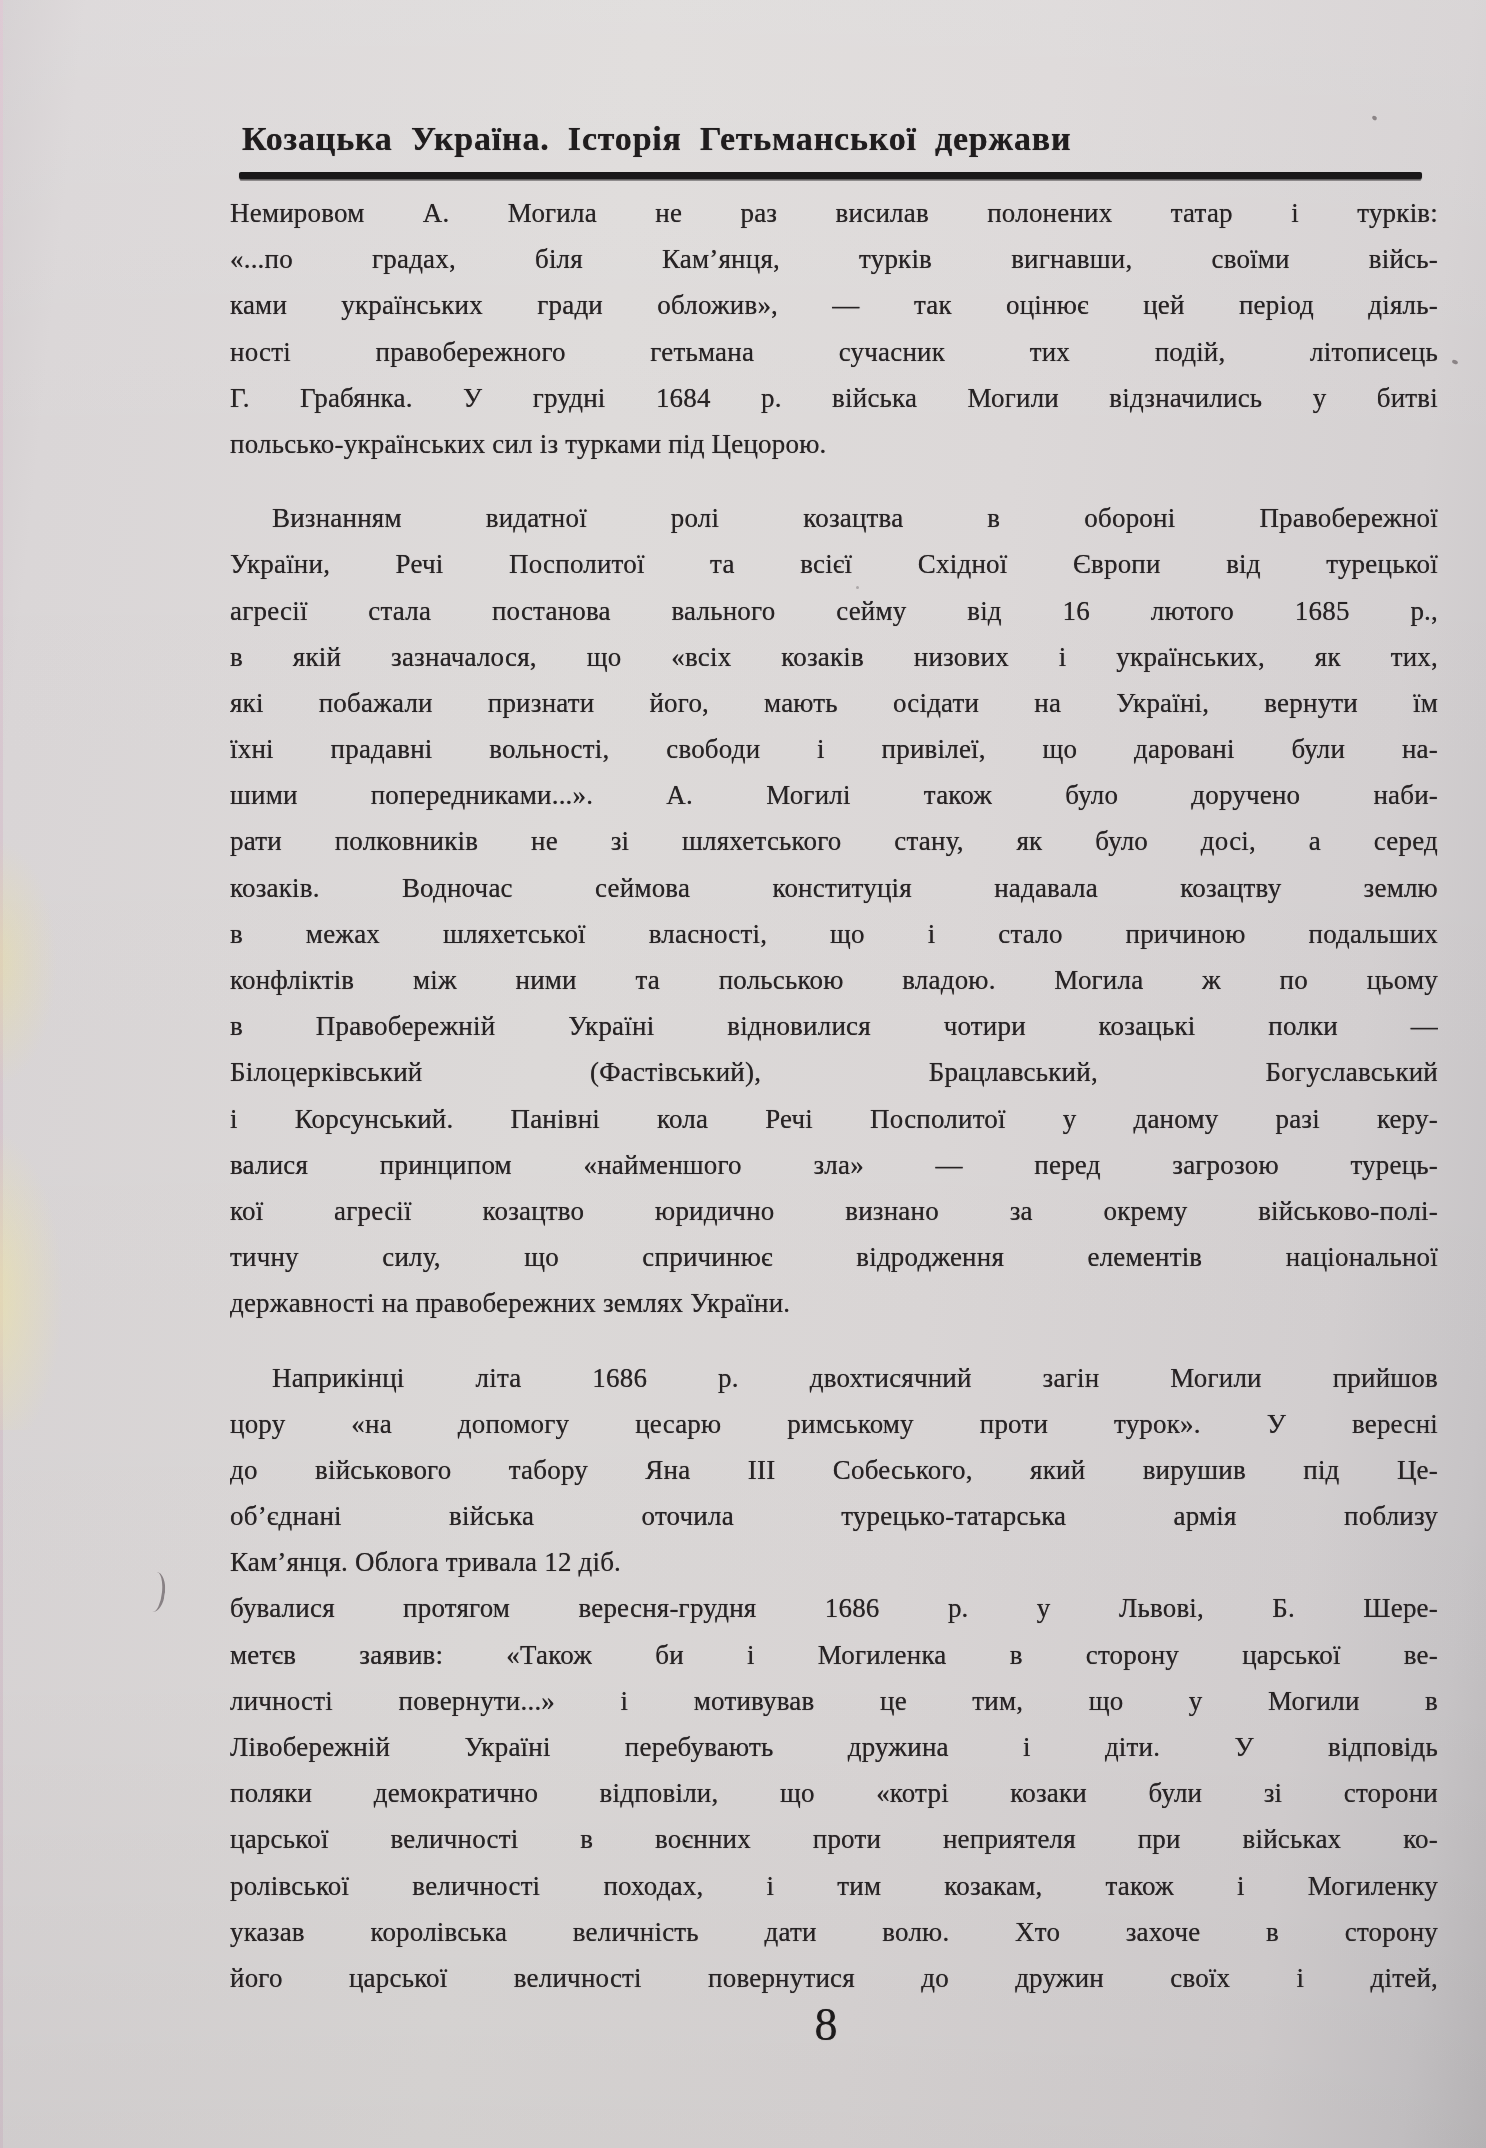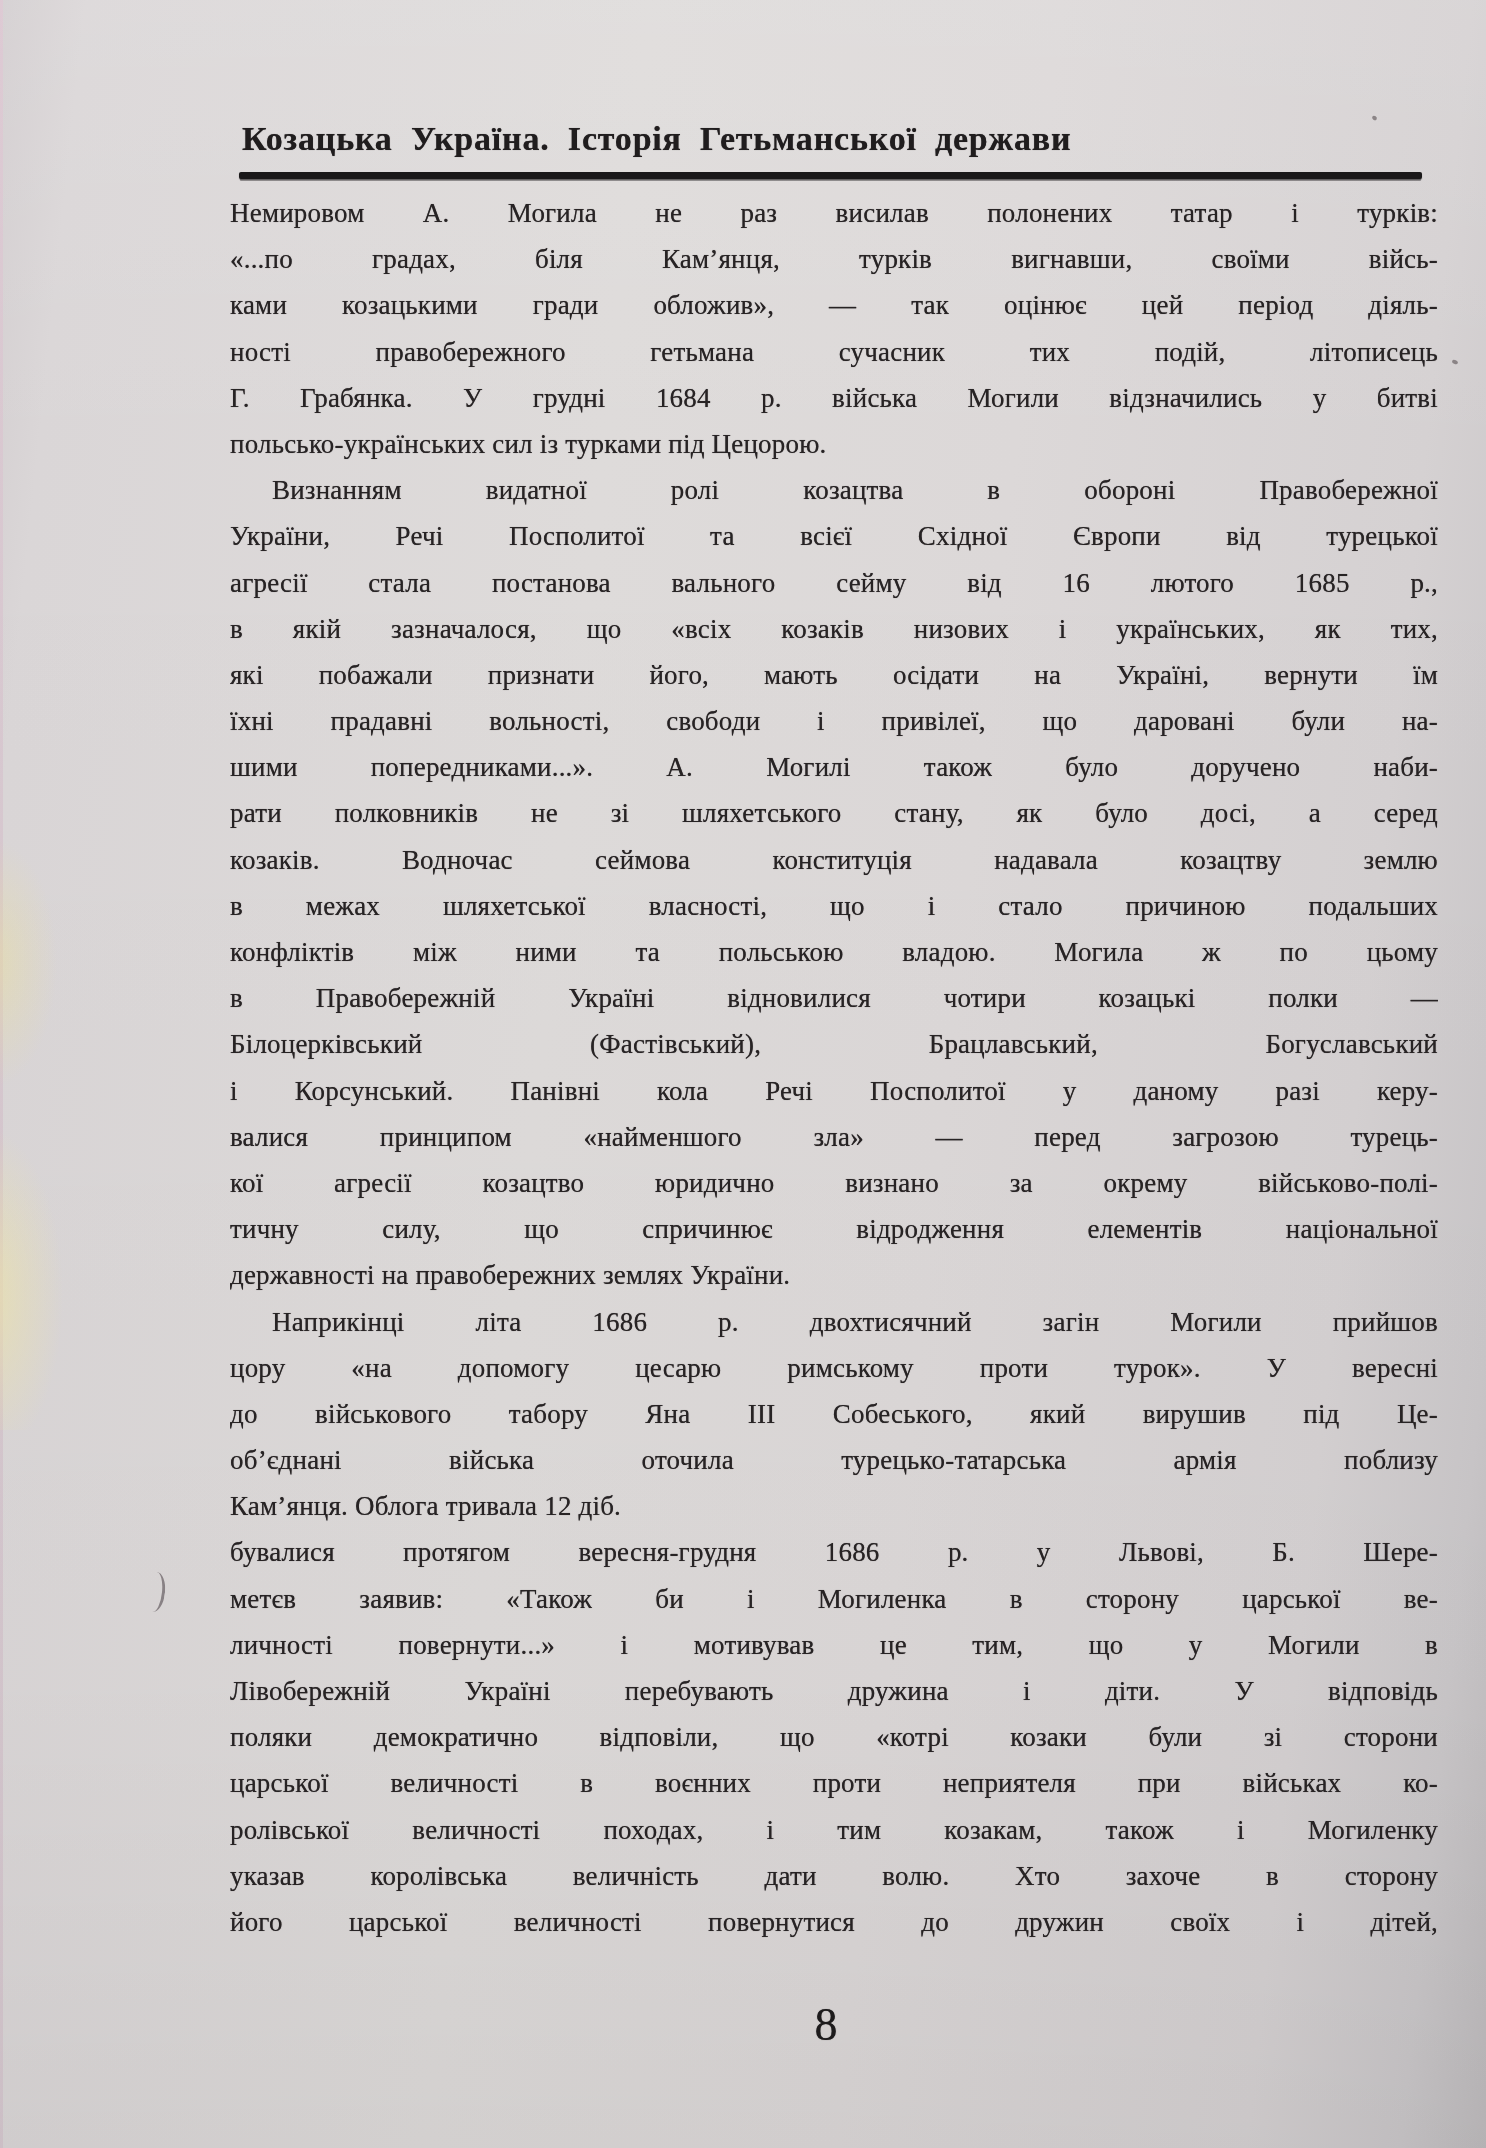--- a/index.html
+++ b/index.html
@@ -30,21 +30,21 @@
     position:absolute;left:230px;top:190px;width:1208px;
     font-size:27px;color:#272324;
     text-shadow:0 0 .7px rgba(39,35,36,.75);
   }
   .line{
     height:46.2px;line-height:46.2px;overflow:hidden;
     text-align:justify;text-align-last:justify;
     letter-spacing:.2px;
   }
   .line.pend{text-align-last:left;}
-  .line.indent{text-indent:42px;}
+  .line.indent{text-indent:42px;margin-top:28px;}
   .pagenum{
     position:absolute;left:796px;top:1998px;width:60px;
     font-size:46px;color:#1d1b1c;text-align:center;
     text-shadow:0 0 .7px rgba(29,27,28,.8);
   }
   .smudge{position:absolute;pointer-events:none;}
   .smudge.a{left:-28px;top:838px;width:86px;height:250px;
     background:radial-gradient(ellipse at 25% 50%, rgba(233,222,160,.55), rgba(233,222,160,0) 70%);}
   .smudge.b{left:-34px;top:1130px;width:96px;height:300px;
     background:radial-gradient(ellipse at 20% 55%, rgba(236,226,168,.75), rgba(236,226,168,0) 72%);}
@@ -72,21 +72,21 @@
   <div class="speck s2"></div>
   <div class="speck s3"></div>
 
   <div class="header">Козацька Україна. Історія Гетьманської держави</div>
   <div class="rule"></div>
 
   <div class="body">
 
     <div class="line">Немировом А. Могила не раз висилав полонених татар і турків:</div>
     <div class="line">«...по градах, біля Кам’янця, турків вигнавши, своїми війсь-</div>
-    <div class="line">ками козацькими гради обложив», — так оцінює цей період діяль-</div>
+    <div class="line">ками українських гради обложив», — так оцінює цей період діяль-</div>
     <div class="line">ності правобережного гетьмана сучасник тих подій, літописець</div>
     <div class="line">Г. Грабянка. У грудні 1684 р. війська Могили відзначились у битві</div>
     <div class="line pend">польсько-українських сил із турками під Цецорою.</div>
 
     <div class="line indent">Визнанням видатної ролі козацтва в обороні Правобережної</div>
     <div class="line">України, Речі Посполитої та всієї Східної Європи від турецької</div>
     <div class="line">агресії стала постанова вального сейму від 16 лютого 1685 р.,</div>
     <div class="line">в якій зазначалося, що «всіх козаків низових і українських, як тих,</div>
     <div class="line">які побажали признати його, мають осідати на Україні, вернути їм</div>
     <div class="line">їхні прадавні вольності, свободи і привілеї, що даровані були на-</div>

